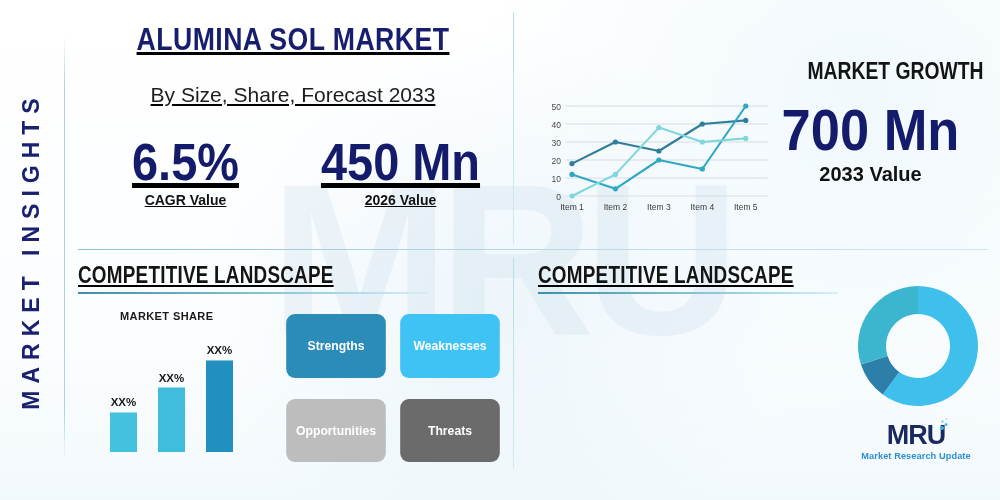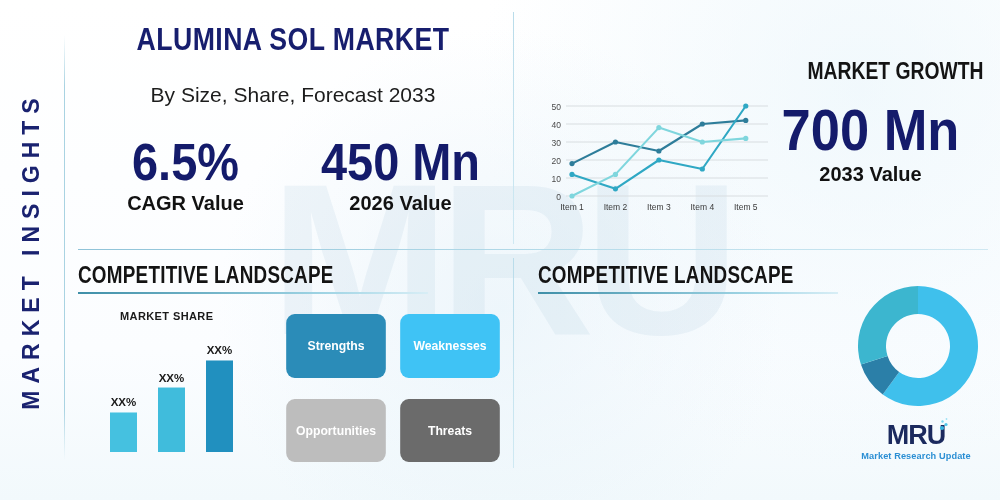--- a/index.html
+++ b/index.html
@@ -53,41 +53,41 @@
   .div-v-top{
     position:absolute; left:513px; top:12px; width:1px; height:232px;
     background:linear-gradient(180deg,#b9dcea 0%,#cfe9f3 100%);
   }
   .div-v-bot{
     position:absolute; left:513px; top:258px; width:1px; height:210px;
     background:linear-gradient(180deg,#b9dcea 0%,#cfe9f3 100%);
   }
 
   
-  .panel{ position:absolute; }
+  .panel{ position:absolute;text-decoration:underline; }
 
   
   #panel-hero{ left:78px; top:10px; width:430px; height:235px; }
   .hero-title{
     text-align:center; margin-top:12px;
     font-size:31px; font-weight:700; color:#171e6e;
     letter-spacing:.5px;
     transform:scaleX(.86); transform-origin:center;
   }
   .hero-sub{
     text-align:center; margin-top:25px;
     font-size:21px; color:#1c1c1c; font-weight:400;
   }
   .hero-stats{ display:flex; margin-top:29px; }
   .stat{ flex:1; text-align:center; }
   .stat-value{
     font-size:51px; font-weight:700; color:#141b6b; line-height:1.05;
     transform:scaleX(.92); transform-origin:center;
   }
-  .stat-label{ font-size:20px; font-weight:700; color:#121212; margin-top:2px; }
+  .stat-label{ font-size:14px; font-weight:700; color:#121212; margin-top:2px; }
 
   
   #panel-consumer{ left:538px; top:10px; width:450px; height:235px; }
   .sec-head{
     font-size:23px; font-weight:700; color:#141414; letter-spacing:.3px;
     transform:scaleX(.82); transform-origin:left center;
     white-space:nowrap;
   }
   .sec-rule{
     height:1.5px; margin-top:3px;

